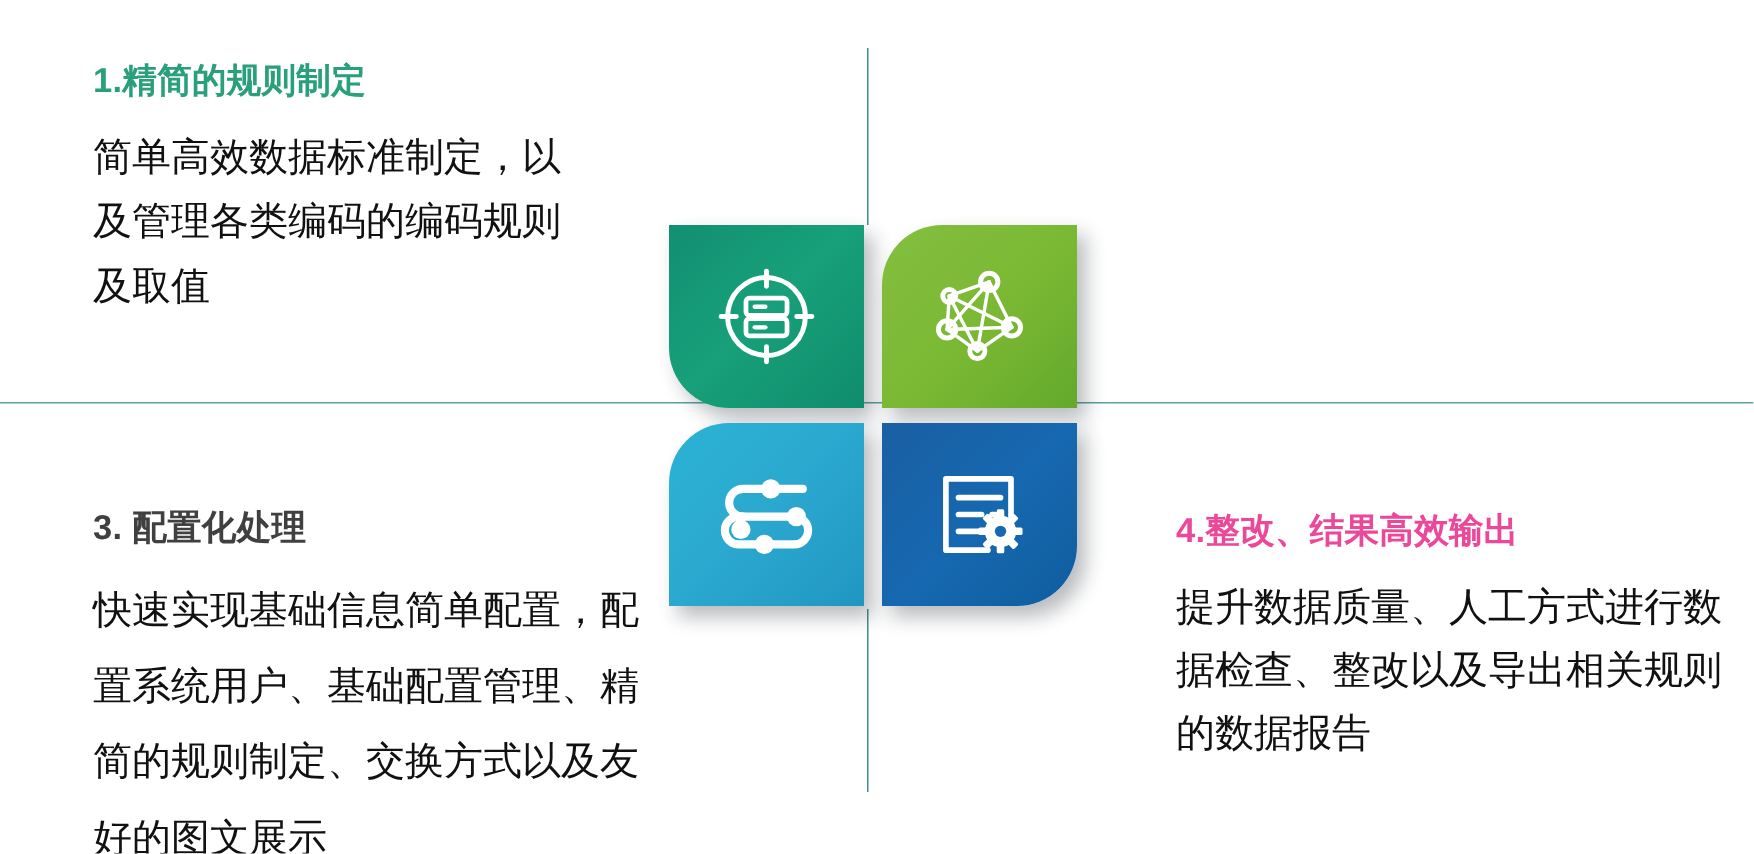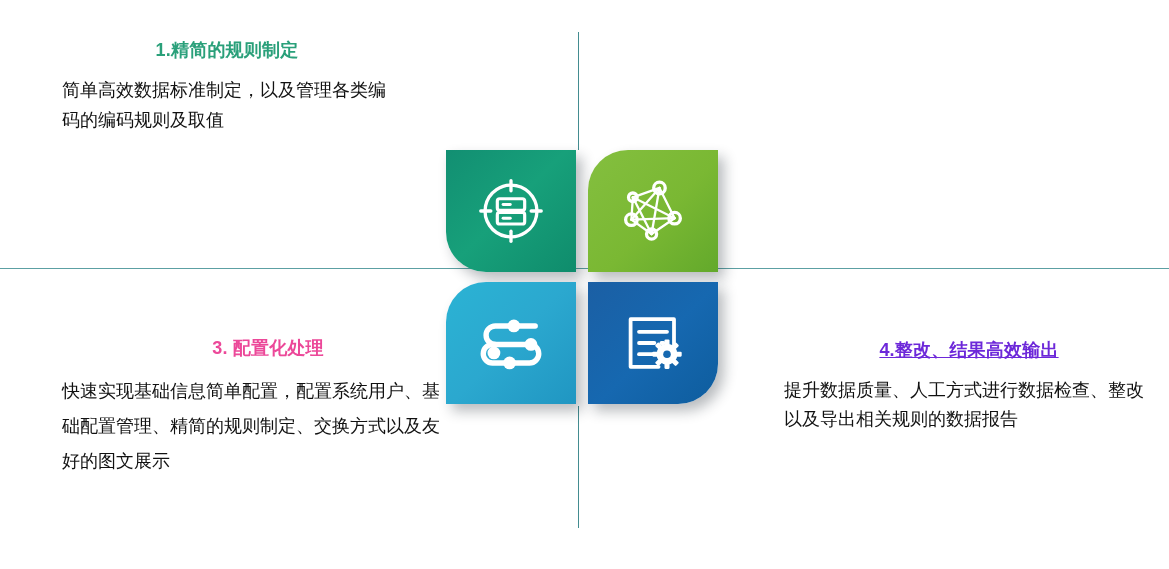--- a/index.html
+++ b/index.html
@@ -39,44 +39,43 @@
   }
   .divider-v.top { top: 32px; height: 118px; }
   .divider-v.bottom { top: 406px; height: 122px; }
 
   
   .quad {
     position: absolute;
     box-sizing: border-box;
   }
   .quad-title {
-    font-size: 18px;
+    font-size: 23px;
     font-weight: bold;
     letter-spacing: .2px;
     margin: 0 0 14px 0;
     white-space: nowrap;
-    text-align: center;
   }
   .quad-body {
-    font-size: 18px;
+    font-size: 26px;
     color: #111111;
     line-height: 1.62;
     margin: 0;
     font-weight: normal;
   }
 
   #quad-1 { left: 62px;  top: 38px;  width: 330px; }
   #quad-2 { left: 784px; top: 40px;  width: 330px; }
   #quad-3 { left: 62px;  top: 336px; width: 380px; }
   #quad-4 { left: 784px; top: 338px; width: 370px; }
 
   #quad-1 .quad-title { color: #2aa07a; }
   #quad-2 .quad-title { color: #1faa3c; }
-  #quad-3 .quad-title { color: #ec4899; margin-left: 32px; }
-  #quad-4 .quad-title { color: #6d28d9; text-decoration: underline; }
+  #quad-3 .quad-title { color: #404040; }
+  #quad-4 .quad-title { color: #ec4899; }
 
   #quad-3 .quad-body { line-height: 1.95; }
   #quad-1 .quad-body { line-height: 1.66; }
 
   
   .tiles {
     position: absolute;
     left: 446px;
     top: 150px;
     width: 272px;

